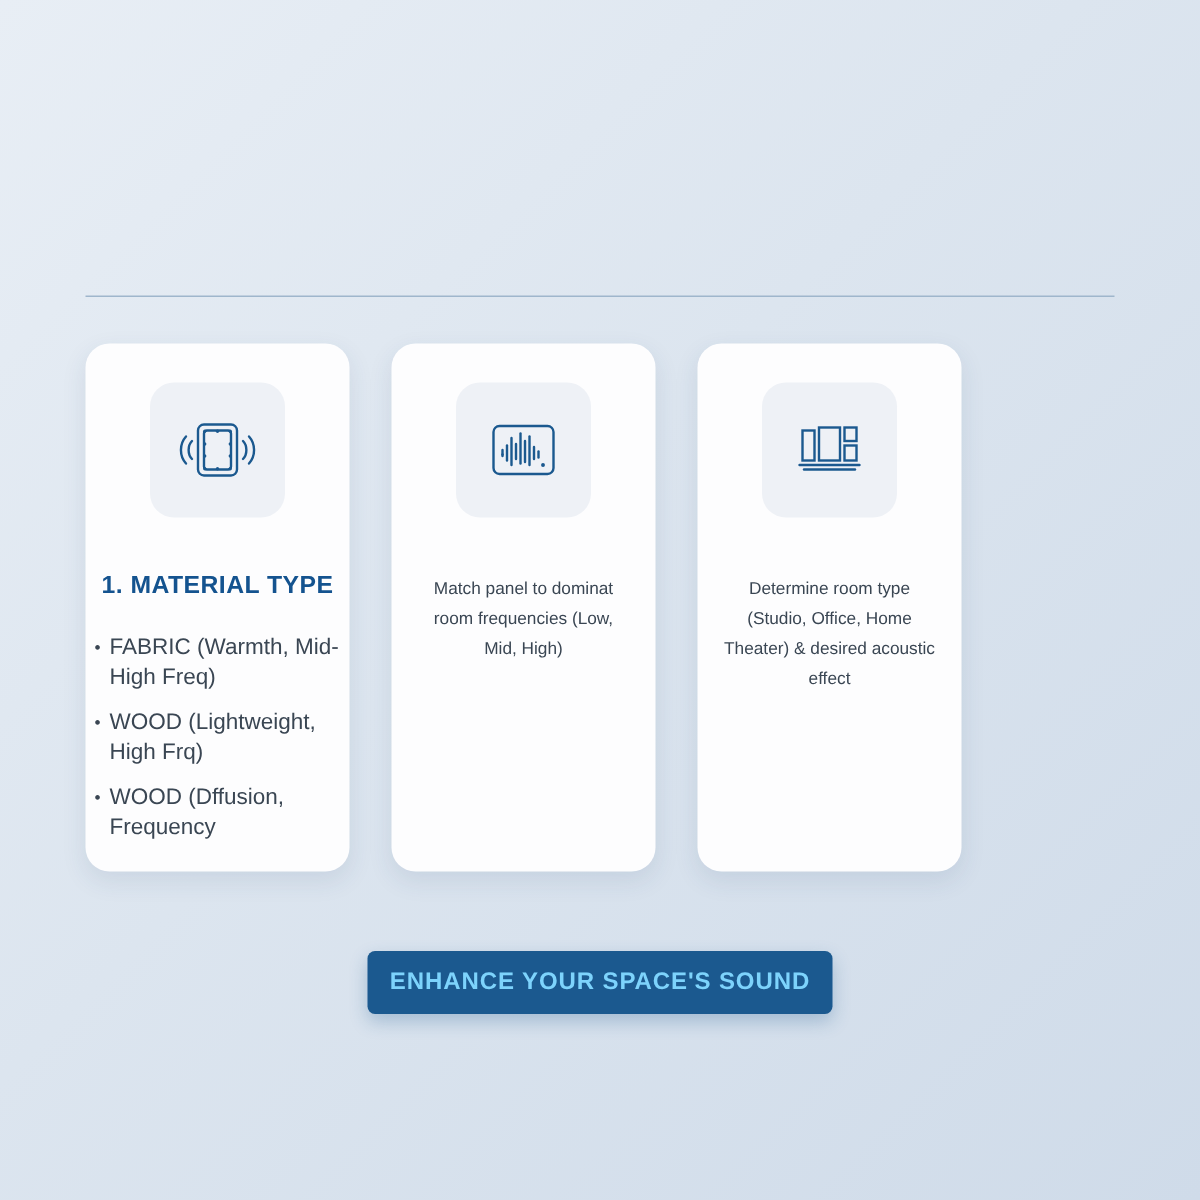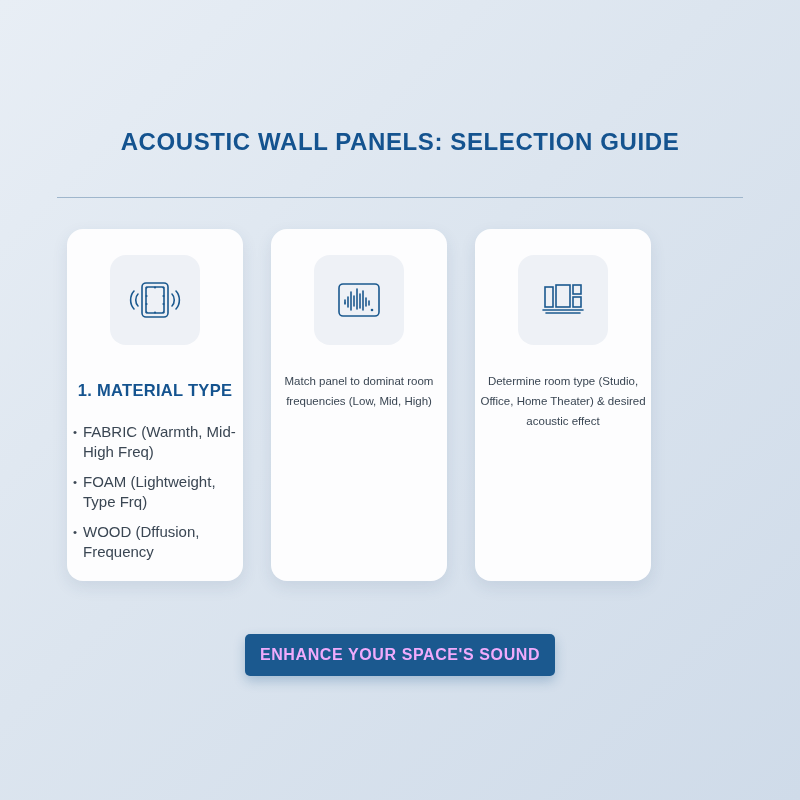--- a/index.html
+++ b/index.html
@@ -37,21 +37,21 @@
     position: absolute;
     top: 197px;
     left: 57px;
     width: 686px;
     height: 1px;
     background: #9fb6cc;
   }
   #cards {
     position: absolute;
     top: 229px;
-    left: 67px;
+    left: 57px;
     width: 570px;
     display: flex;
     justify-content: space-between;
     gap: 28px;
   }
   .card {
     width: 204px;
     height: 352px;
     background: #fdfdfe;
     border-radius: 16px;
@@ -106,50 +106,49 @@
     font-size: 11.5px;
     line-height: 20px;
   }
   .bullet-text {
     flex: 1 1 auto;
     font-size: 15px;
     line-height: 20px;
     color: #3a4653;
   }
   .para {
-    margin: 4px;
+    margin: 16px;
   }
   #cta-button {
     position: absolute;
     top: 634px;
     left: 245px;
     width: 310px;
     height: 42px;
     background: #1b5храм;
     background: #1b598f;
     border-radius: 5px;
-    color: #f0abfc;
+    color: #7dd3fc;
     font-size: 16px;
     font-weight: bold;
     letter-spacing: 0.6px;
     text-transform: uppercase;
     display: flex;
     align-items: center;
     justify-content: center;
     box-shadow: 0 5px 12px rgba(27, 89, 143, 0.28);
     font-family: "Liberation Sans Narrow", "Liberation Sans", sans-serif;
     cursor: pointer;
   }
 </style>
 </head>
 <body>
 
 <div id="infographic">
 
-  <div id="title">Acoustic Wall Panels: Selection Guide</div>
   <div id="title-rule"></div>
 
   <div id="cards">
 
     <div class="card">
       <div class="icon-tile">
         <svg width="54" height="46" viewBox="0 0 54 46" fill="none" stroke="#1b598f" stroke-width="1.6">
           <rect x="14" y="6" width="26" height="34" rx="4"></rect>
           <rect x="18" y="10" width="18" height="26" rx="2"></rect>
           <circle cx="18.5" cy="10.5" r="1.1" fill="#1b598f" stroke="none"></circle>
@@ -169,21 +168,21 @@
         </svg>
       </div>
       <div class="card-title">1. Material Type</div>
       <div class="card-body">
         <div class="bullet-row">
           <span class="bullet-dot">•</span>
           <span class="bullet-text">FABRIC (Warmth, Mid-High Freq)</span>
         </div>
         <div class="bullet-row">
           <span class="bullet-dot">•</span>
-          <span class="bullet-text">FOAM (Lightweight, Type Frq)</span>
+          <span class="bullet-text">WOOD (Lightweight, High Frq)</span>
         </div>
         <div class="bullet-row">
           <span class="bullet-dot">•</span>
           <span class="bullet-text">WOOD (Dffusion, Frequency</span>
         </div>
       </div>
     </div>
 
     <div class="card">
       <div class="icon-tile">

